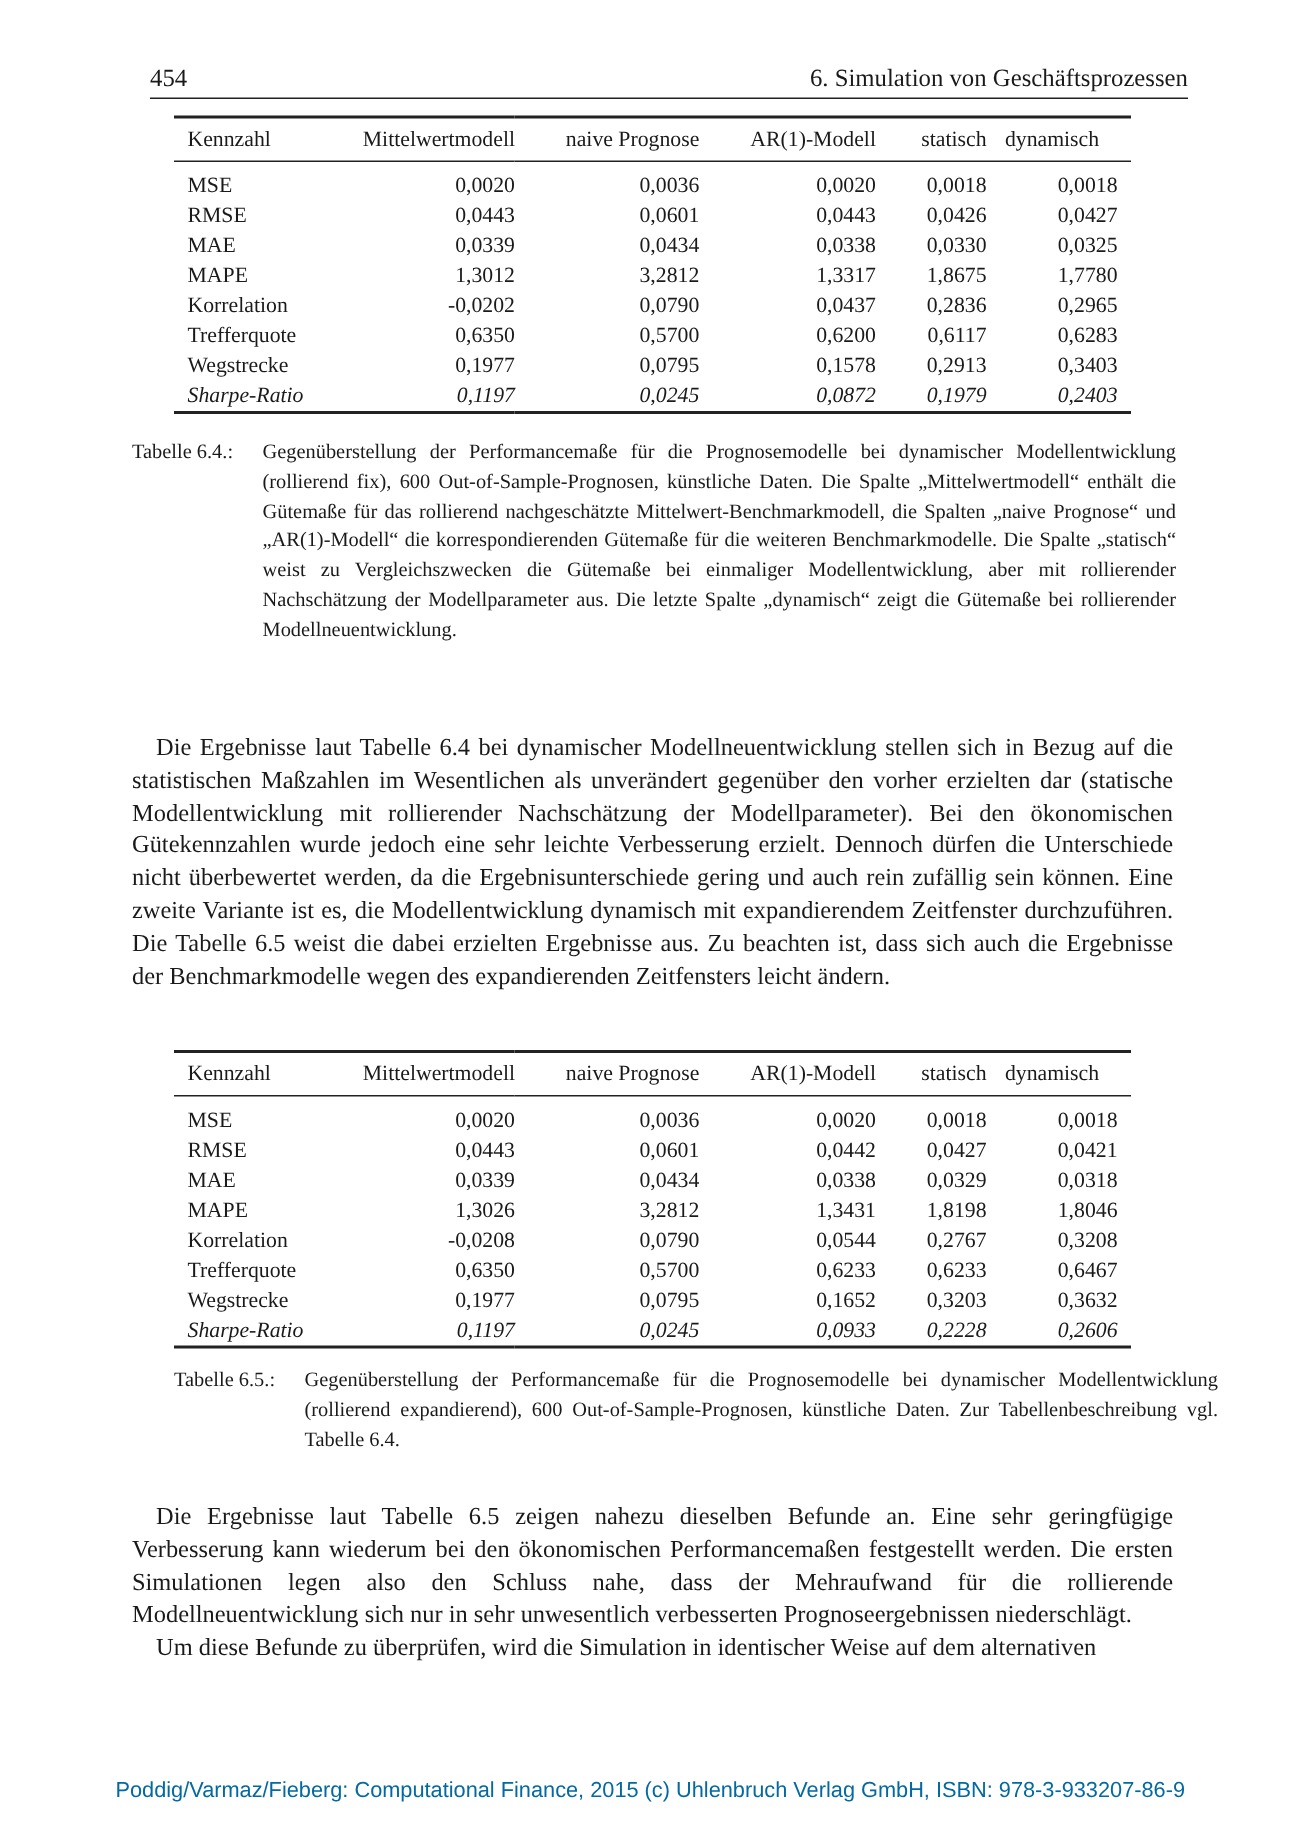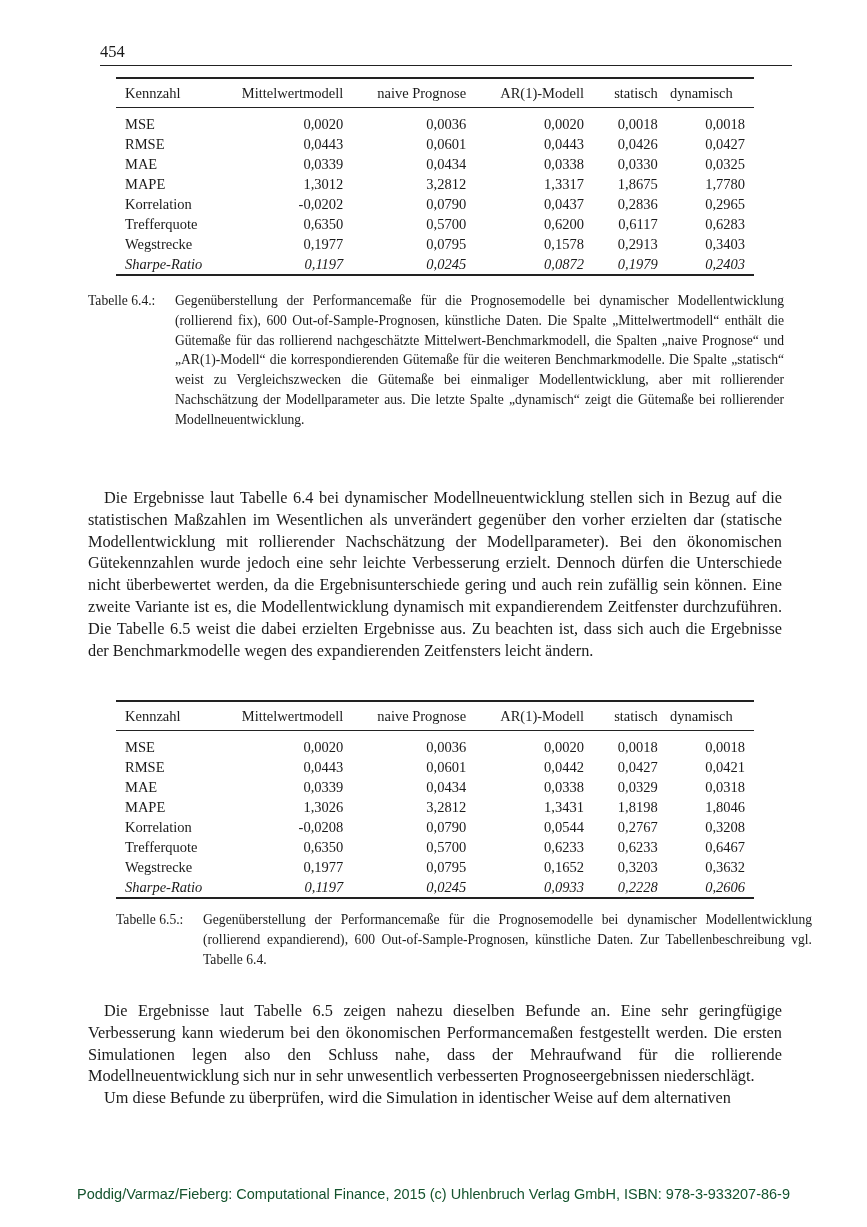--- a/index.html
+++ b/index.html
@@ -52,28 +52,29 @@
     font-size: 16.3px; line-height: 21.8px; text-align: justify;
     margin: 0; text-indent: 16px;
   }
   .para.p1 { top: 487px; }
   .para.p2 { top: 1000px; }
   .para.p3 { top: 1087px; }
 
   .footer {
     position: absolute; left: 0; width: 867px; top: 1186px; text-align: center;
     font-family: "Liberation Sans", "DejaVu Sans", sans-serif;
-    font-size: 14.5px; color: #14532d;
+    font-size: 14.5px; color: #0369a1;
   }
 </style>
 </head>
 <body>
 
 <div class="page-header">
   <span>454</span>
+  <span>6.  Simulation von Geschäftsprozessen</span>
 </div>
 
 <table class="tbl t1">
   <colgroup>
     <col class="col-k">
       <col class="col-m">
       <col class="col-n">
       <col class="col-a">
       <col class="col-s">
       <col class="col-d">

